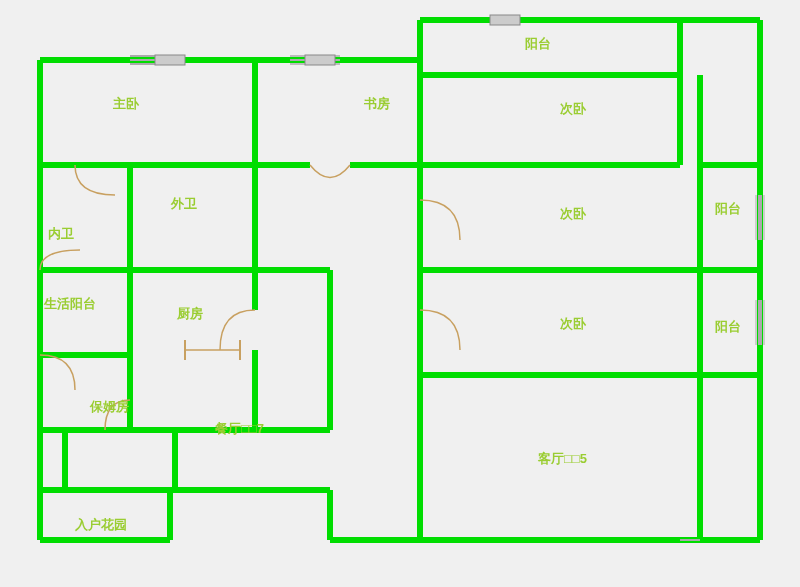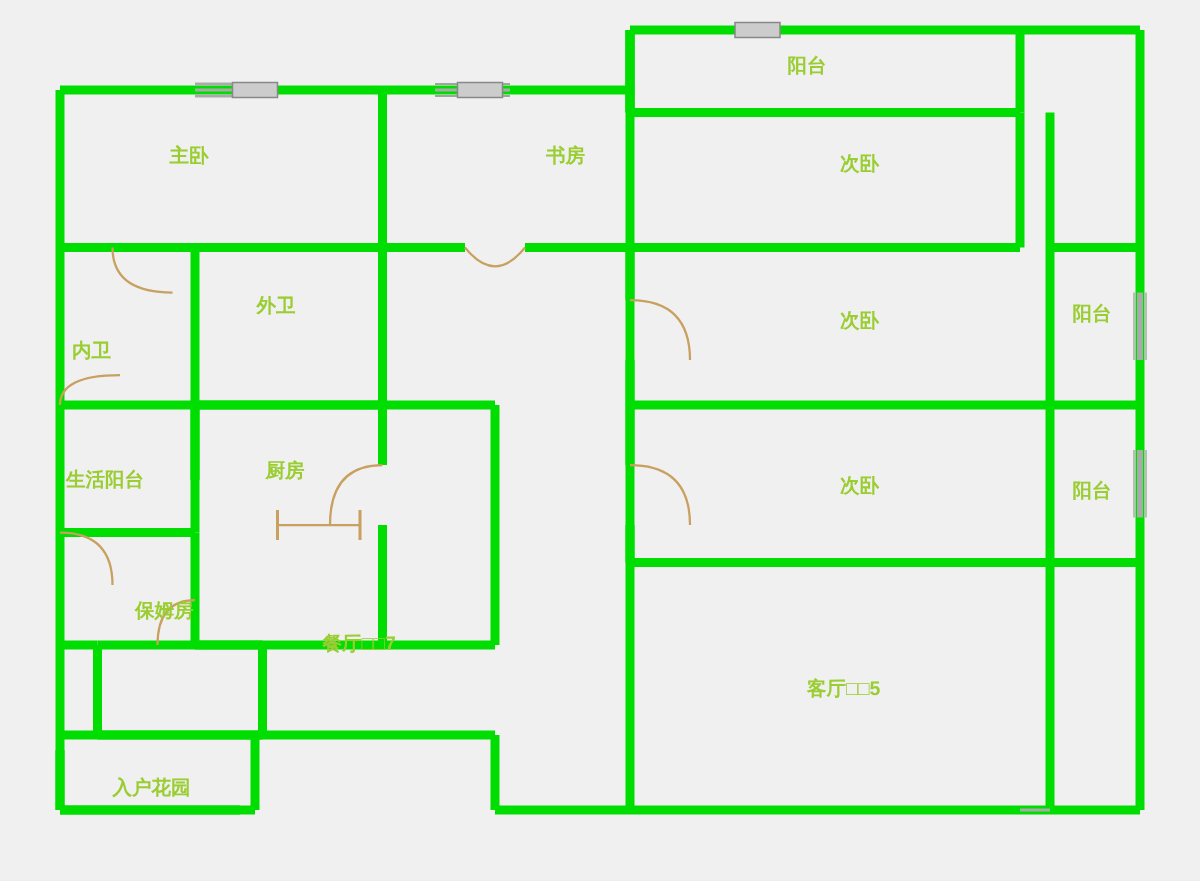--- a/index.html
+++ b/index.html
@@ -192,21 +192,21 @@
   </svg>
 
   <div class="label" style="left:85px; top:95px;margin-left:28px;">主卧</div>
   <div class="label" style="left:340px; top:95px;margin-left:24px;">书房</div>
   <div class="label" style="left:560px; top:100px;">次卧</div>
   <div class="label" style="left:560px; top:205px;">次卧</div>
   <div class="label" style="left:560px; top:315px;">次卧</div>
   <div class="label" style="left:171px; top:195px;">外卫</div>
   <div class="label" style="left:48px; top:225px;">内卫</div>
   <div class="label" style="left:177px; top:305px;">厨房</div>
-  <div class="label" style="left:44px; top:311px;">生活阳台</div>
+  <div class="label" style="left:44px; top:295px;">生活阳台</div>
   <div class="label" style="left:90px; top:398px;text-align:center;">保姆房</div>
   <div class="label" style="left:215px; top:420px;">餐厅□□7</div>
   <div class="label" style="left:490px; top:450px;margin-left:48px;">客厅□□5</div>
   <div class="label" style="left:525px; top:35px;">阳台</div>
   <div class="label" style="left:715px; top:200px;">阳台</div>
   <div class="label" style="left:715px; top:318px;">阳台</div>
   <div class="label" style="left:75px; top:516px;">入户花园</div>
 </div>
 
 </body></html>

